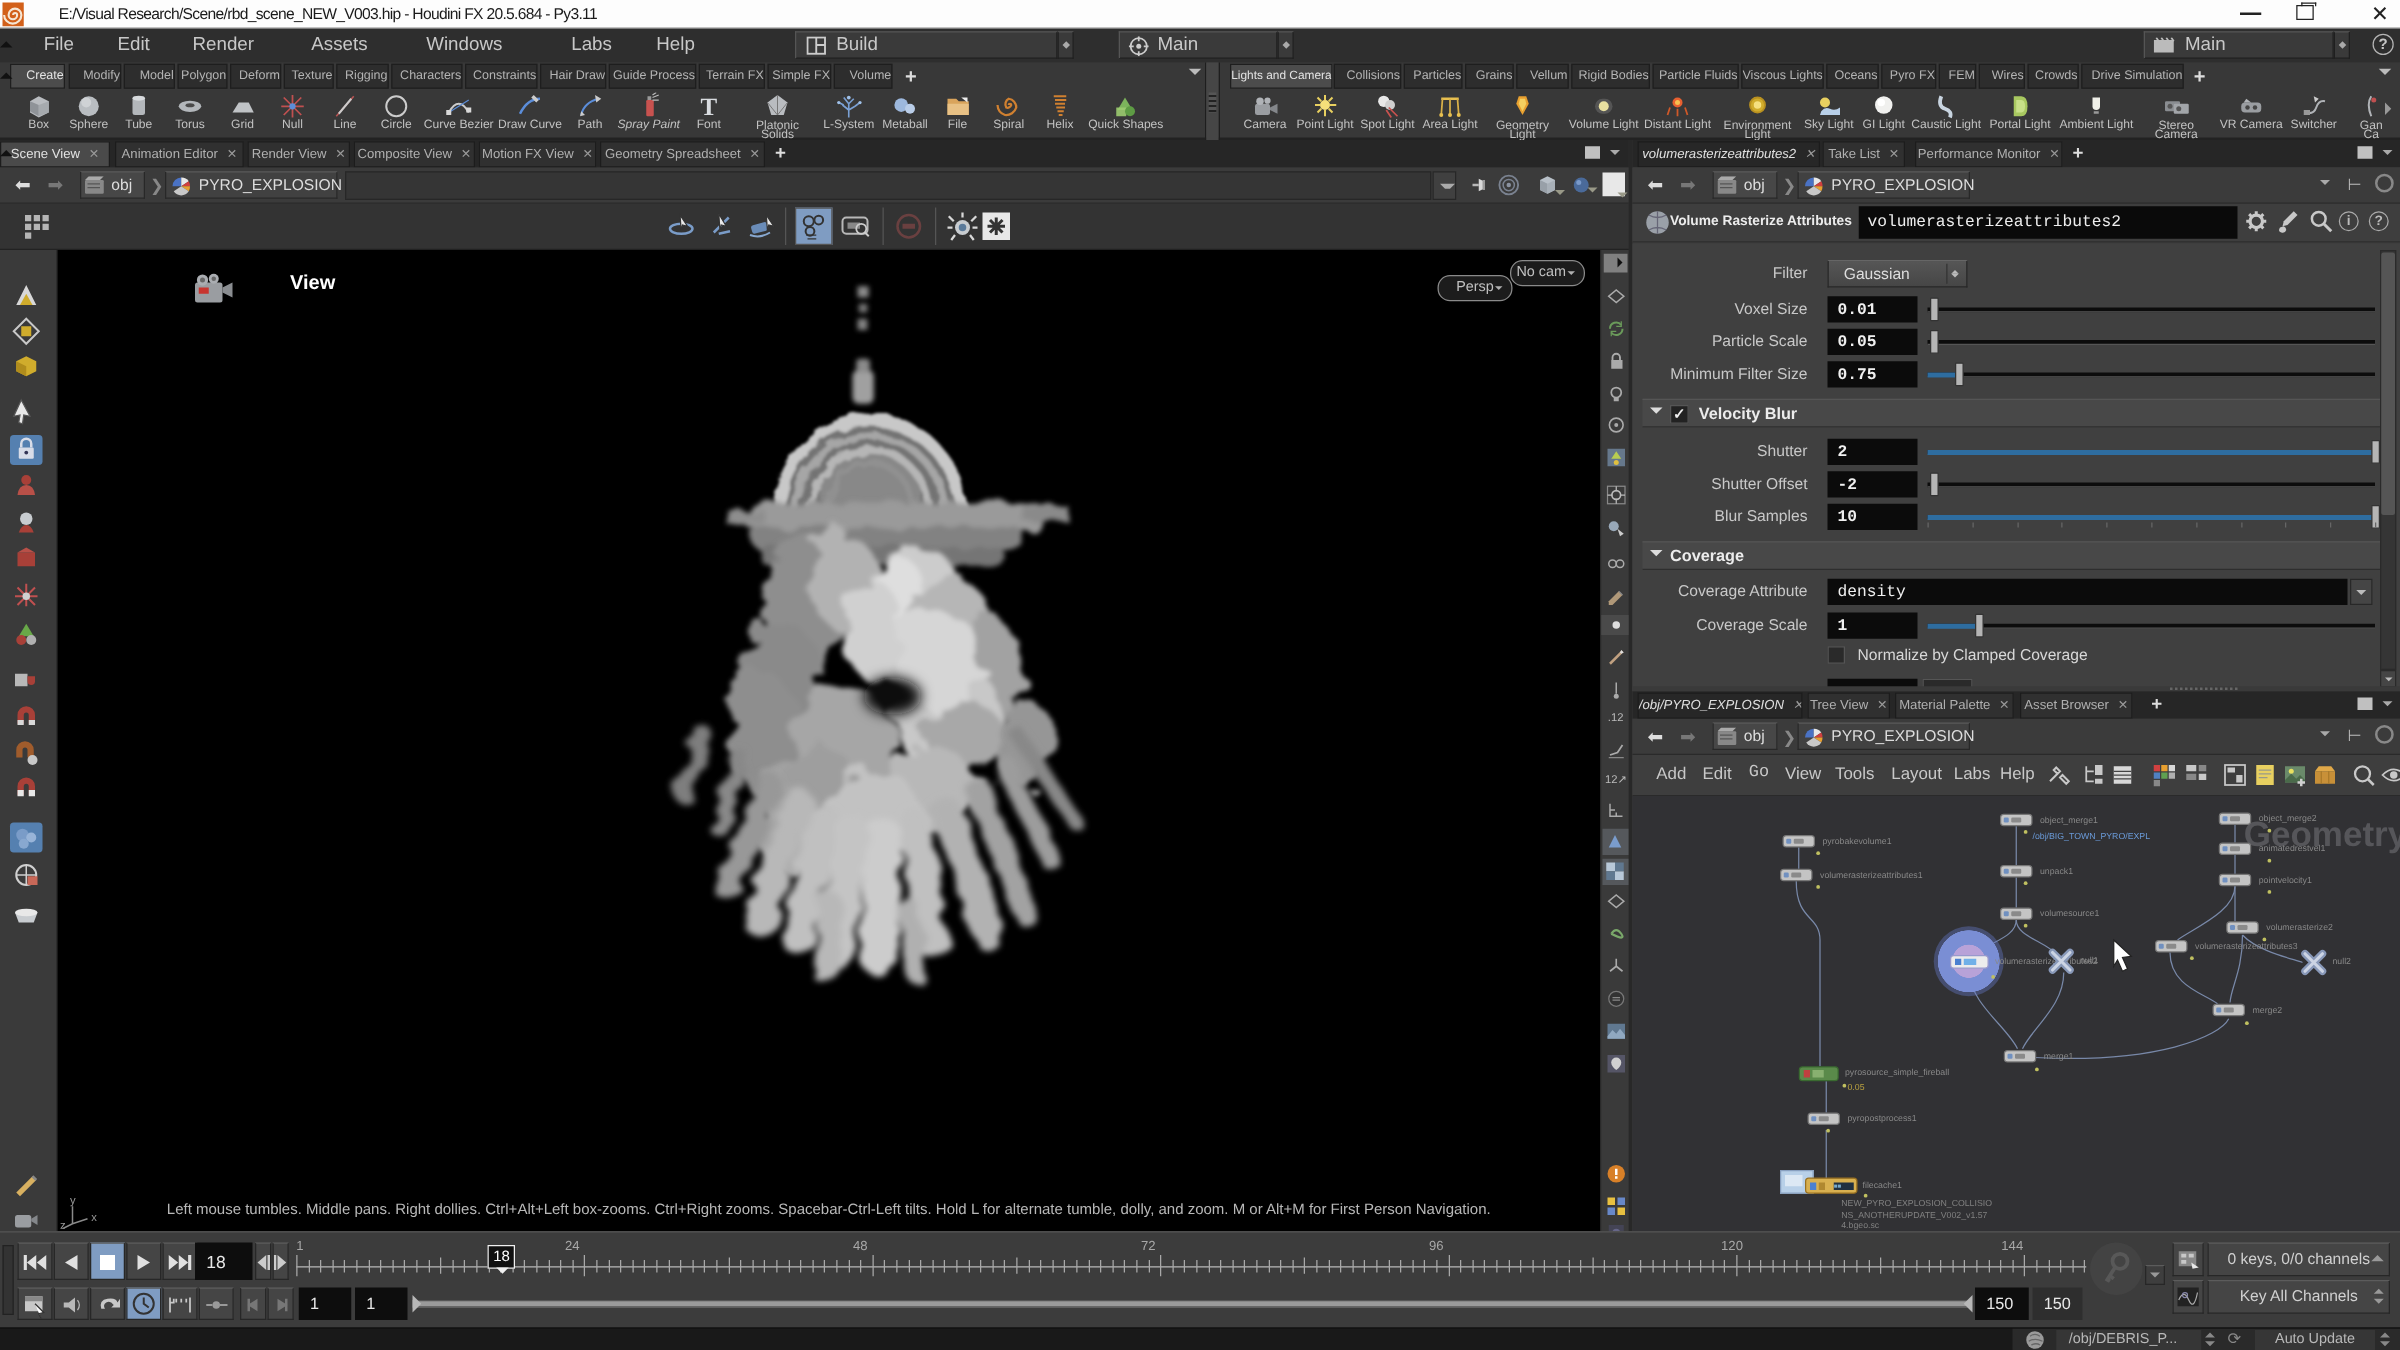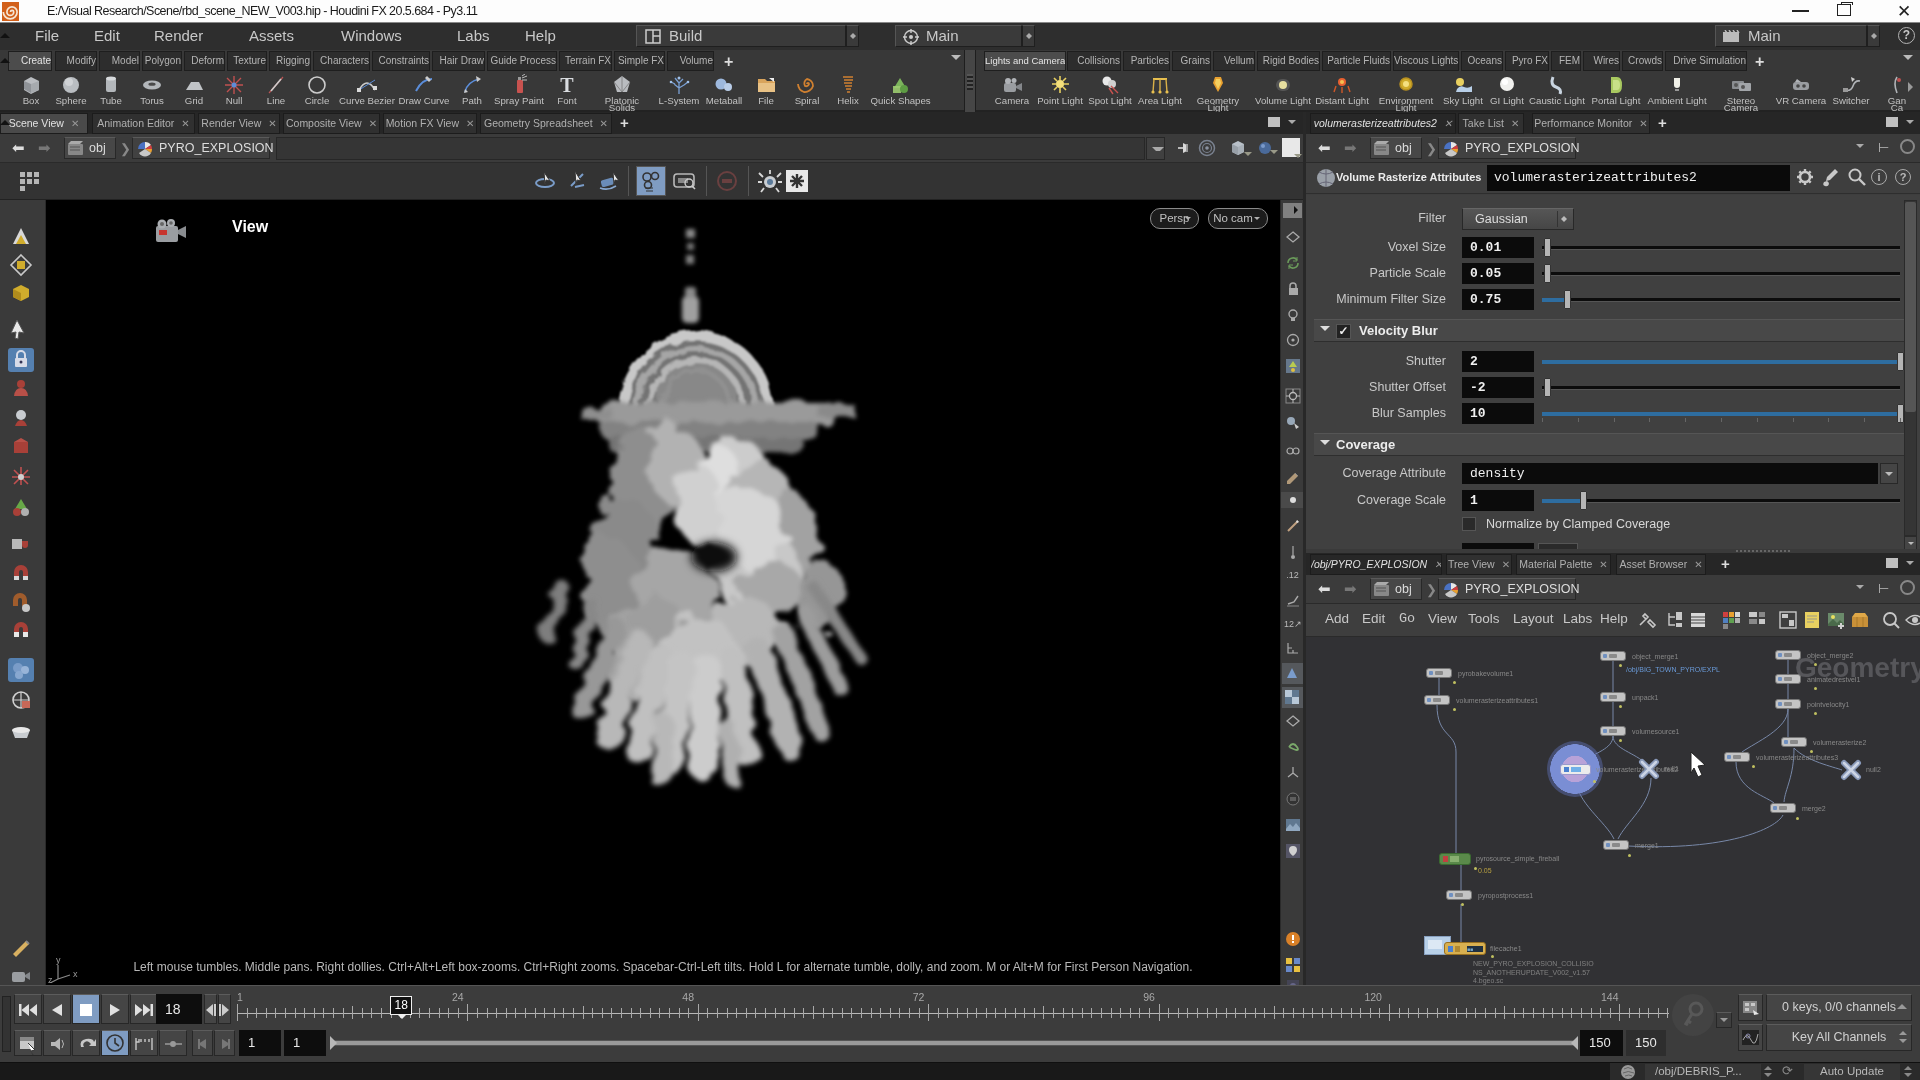--- a/index.html
+++ b/index.html
@@ -210,21 +210,21 @@
         <span class="tlabel">Draw Curve</span>
       </div>
       <div class="tool" style="left: 440px;">
         <span class="ticon"><svg width="23" height="22" viewBox="0 0 23 22">
             <path d="M4 18q2-10 14-13" fill="none" stroke="#5b8dd9" stroke-width="1.6"></path>
             <path d="M15 2l5 3-4 3z" fill="#ccc"></path>
             <path d="M3 19l4-1-3-3z" fill="#ccc"></path>
           </svg></span>
         <span class="tlabel">Path</span>
       </div>
-      <div class="tool" style="left: 487px;">
+      <div class="tool" style="left: 487px; font-style: italic;">
         <span class="ticon"><svg width="23" height="22" viewBox="0 0 23 22">
             <rect x="9" y="6" width="6" height="13" rx="1" fill="#c8524f"></rect>
             <rect x="10" y="3" width="3" height="3" fill="#999"></rect>
             <path d="M14 4l5-2M14 6l5 0M14 2l3-2" stroke="#bbb" stroke-width="1"></path>
           </svg></span>
         <span class="tlabel">Spray Paint</span>
       </div>
       <div class="tool" style="left: 535px;">
         <span class="ticon"><svg width="23" height="22" viewBox="0 0 23 22">
             <text x="11" y="18" font-size="20" font-weight="bold" fill="#d9dce0" text-anchor="middle" font-family="Liberation Serif">T</text>
@@ -626,21 +626,21 @@
     <div style="position: absolute; left: 108px; top: 18px; width: 36px; height: 30px;"><svg width="34" height="28" viewBox="0 0 34 28">
         <rect x="2" y="8" width="22" height="16" rx="2" fill="#9a9da1"></rect>
         <circle cx="8" cy="6" r="4.5" fill="#aaadb1"></circle>
         <circle cx="17" cy="5" r="4" fill="#aaadb1"></circle>
         <circle cx="8" cy="6" r="2" fill="#666"></circle>
         <circle cx="17" cy="5" r="1.8" fill="#666"></circle>
         <path d="M24 12l8-4v12l-8-4z" fill="#8a8d91"></path>
         <rect x="5" y="12" width="8" height="5" fill="#c8352f"></rect>
       </svg></div>
     <div style="position: absolute; left: 186px; top: 18px; font-size: 16px; font-weight: bold; color: rgb(255, 255, 255);">View</div>
-    <div class="pill" style="left: 1104px; top: 8px; width: 49px; padding-right: 0;">Persp</div>
+    <div class="pill" style="left: 1104px; top: 20px; width: 60px; padding-right: 0;">Persp</div>
     <div class="pill" style="left: 1162px; top: 8px; width: 60px; padding-right: 10px;">No cam</div>
     <div style="position: absolute; left: 2px; top: 757px; width: 30px; height: 26px;"><svg width="30" height="26">
         <path d="M10 22V8M10 22l12-4M10 22L2 26" stroke="#8a8a8a" stroke-width="1.2" fill="none"></path>
         <text x="8" y="6" fill="#999" font-size="9">y</text>
         <text x="25" y="20" fill="#999" font-size="9">x</text>
         <text x="0" y="26" fill="#999" font-size="9">z</text>
       </svg></div>
     <div style="position: absolute; left: 0px; top: 760px; width: 100%; text-align: center; font-size: 12px; color: rgb(184, 184, 184);">Left mouse tumbles.  Middle pans.  Right dollies.  Ctrl+Alt+Left box-zooms.  Ctrl+Right zooms.  Spacebar-Ctrl-Left tilts.  Hold L for alternate tumble, dolly, and zoom.  M or Alt+M for First Person Navigation.</div>
     <div style="position: absolute; left: 0px; top: 0px; width: 1234px; height: 785px;"><svg width="1234" height="785" viewBox="0 0 1234 785">
         <defs>
@@ -1233,21 +1233,21 @@
     <div class="abs" style="position: absolute; left: 330px; top: 50px; width: 0px; height: 0px; border-width: 7px; border-style: solid; border-color: transparent transparent transparent rgb(184, 184, 184); border-image: initial;"></div>
     <div class="abs" style="position: absolute; left: 1564px; top: 50px; width: 0px; height: 0px; border-width: 7px; border-style: solid; border-color: transparent rgb(184, 184, 184) transparent transparent; border-image: initial;"></div>
     <div class="blackfield" style="left: 1580px; top: 44px; width: 43px; height: 26px; line-height: 26px;">150</div>
     <div class="blackfield" style="left: 1626px; top: 44px; width: 40px; height: 26px; line-height: 26px; background: rgb(46, 46, 46);">150</div>
     <div class="abs" style="position: absolute; left: 237px; top: 5px; width: 1432px; height: 34px;">
       <div style="position: absolute; left: 0px; top: 0px; width: 30px; text-align: left; font-size: 10.5px; color: rgb(168, 168, 168);">1</div>
       <div style="position: absolute; left: 205.8px; top: 0px; width: 30px; text-align: center; font-size: 10.5px; color: rgb(168, 168, 168);">24</div>
       <div style="position: absolute; left: 436.2px; top: 0px; width: 30px; text-align: center; font-size: 10.5px; color: rgb(168, 168, 168);">48</div>
       <div style="position: absolute; left: 666.6px; top: 0px; width: 30px; text-align: center; font-size: 10.5px; color: rgb(168, 168, 168);">72</div>
       <div style="position: absolute; left: 897px; top: 0px; width: 30px; text-align: center; font-size: 10.5px; color: rgb(168, 168, 168);">96</div>
-      <div style="position: absolute; left: 1127.4px; top: 0px; width: 30px; text-align: left; font-size: 10.5px; color: rgb(168, 168, 168);">120</div>
+      <div style="position: absolute; left: 1127.4px; top: 0px; width: 30px; text-align: right; font-size: 10.5px; color: rgb(168, 168, 168);">120</div>
       <div style="position: absolute; left: 1357.8px; top: 0px; width: 30px; text-align: center; font-size: 10.5px; color: rgb(168, 168, 168);">144</div>
       <div style="position: absolute; left: 0px; top: 22px; width: 1432px; height: 1px; background: rgb(184, 184, 184);"></div>
       <div style="position: absolute; left: 0px; top: 13px; width: 1px; height: 17px; background: rgb(168, 168, 168);"></div>
       <div style="position: absolute; left: 9.6px; top: 17px; width: 1px; height: 10px; background: rgb(168, 168, 168);"></div>
       <div style="position: absolute; left: 19.2px; top: 17px; width: 1px; height: 10px; background: rgb(168, 168, 168);"></div>
       <div style="position: absolute; left: 28.8px; top: 17px; width: 1px; height: 10px; background: rgb(168, 168, 168);"></div>
       <div style="position: absolute; left: 38.4px; top: 17px; width: 1px; height: 10px; background: rgb(168, 168, 168);"></div>
       <div style="position: absolute; left: 48px; top: 17px; width: 1px; height: 10px; background: rgb(168, 168, 168);"></div>
       <div style="position: absolute; left: 57.6px; top: 17px; width: 1px; height: 10px; background: rgb(168, 168, 168);"></div>
       <div style="position: absolute; left: 67.2px; top: 17px; width: 1px; height: 10px; background: rgb(168, 168, 168);"></div>

